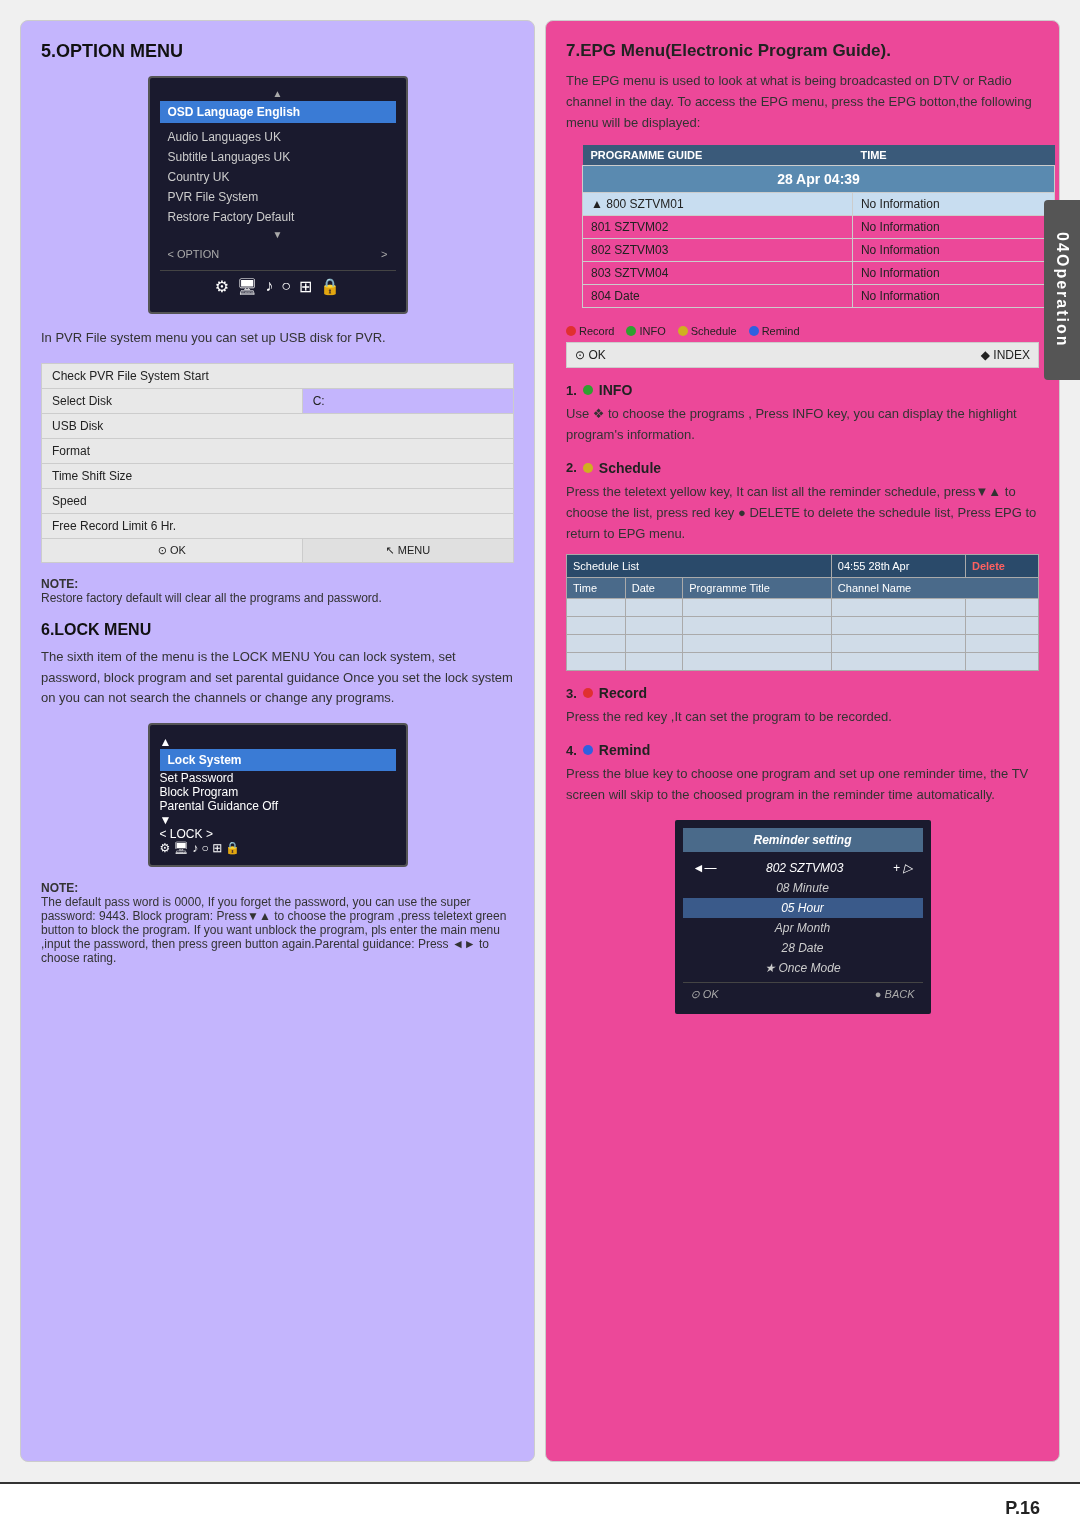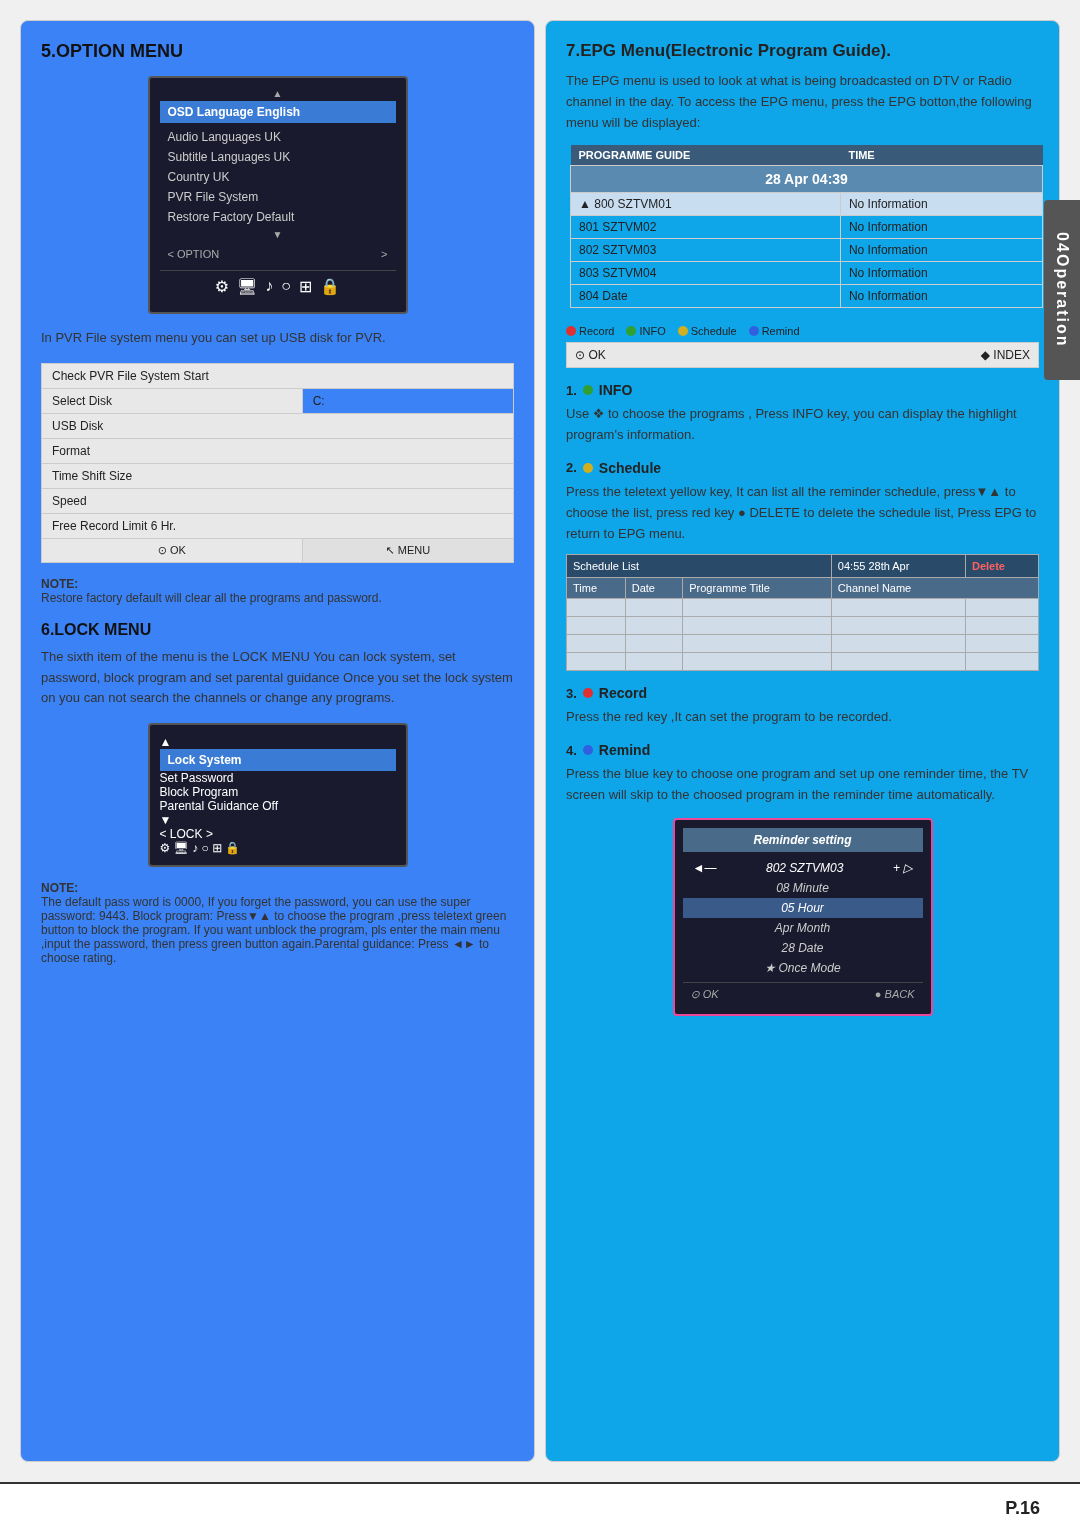--- a/index.html
+++ b/index.html
@@ -24,29 +24,29 @@
 
     .main-content {
       display: flex;
       flex: 1;
       padding: 20px;
       gap: 10px;
     }
 
     .left-column {
       flex: 1;
-      background: #3b82f6;
+      background: #c4b5fd;
       border: 1px solid #ccc;
       border-radius: 8px;
       padding: 20px;
     }
 
     .right-column {
       flex: 1;
-      background: #0ea5e9;
+      background: #ec4899;
       border: 1px solid #ccc;
       border-radius: 8px;
       padding: 20px;
     }
 
     .section-title {
       font-size: 18px;
       font-weight: bold;
       margin-bottom: 12px;
       color: #111;
@@ -182,21 +182,21 @@
     .epg-title {
       font-size: 17px;
       font-weight: bold;
       margin-bottom: 10px;
     }
 
     .epg-table {
       width: 100%;
       border-collapse: collapse;
       font-size: 12px;
-      margin: 12px 4px;
+      margin: 12px 16px;
     }
 
     .epg-table th {
       background: #3a5a7a;
       color: white;
       padding: 4px 8px;
       text-align: left;
       font-size: 11px;
       text-transform: uppercase;
     }

